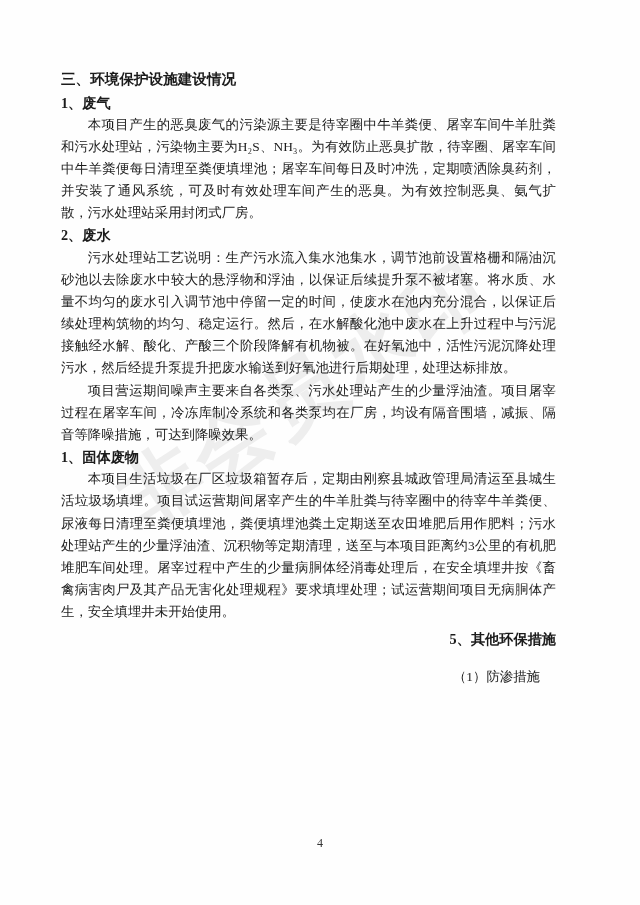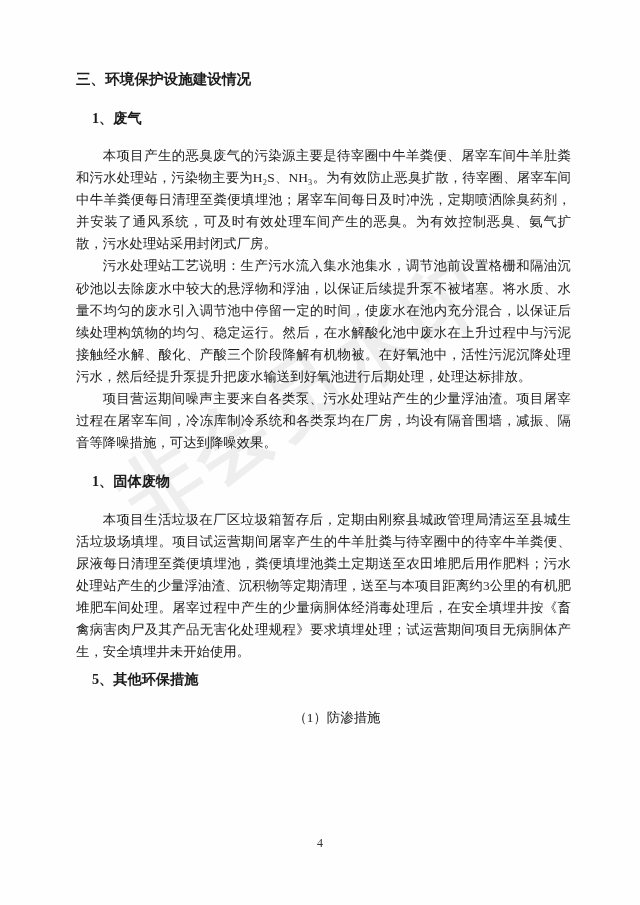--- a/index.html
+++ b/index.html
@@ -25,52 +25,53 @@
     letter-spacing: 4px;
     color: rgba(120, 120, 120, 0.12);
     white-space: nowrap;
     transform: rotate(-33deg);
     transform-origin: left center;
     pointer-events: none;
     user-select: none;
   }
   .content {
     position: absolute;
-    left: 76px;
+    left: 61px;
     top: 68px;
     width: 495px;
     font-size: 13.4px;
     line-height: 22.1px;
     text-align: justify;
   }
   .doc-title {
     font-size: 14.6px;
     font-weight: bold;
     margin: 0 0 1px 0;
     line-height: 22.5px;
     text-align: left;
   }
   .sec-heading {
     font-size: 14.2px;
     font-weight: bold;
-    margin: 16px;
+    margin: 0;
     line-height: 22.5px;
     text-align: left;
   }
   .sec-heading.extra-gap {
     margin-top: 5px;
+    text-align: right;
   }
   .para {
     margin: 0;
     text-indent: 2em;
   }
   .sub-item {
-    margin: 0;
+    margin: 16px;
     text-indent: 2em;
-    text-align: center;
+    text-align: right;
   }
   .page-number {
     position: absolute;
     left: 0;
     right: 0;
     top: 836px;
     text-align: center;
     font-size: 12px;
     color: #333;
   }
@@ -82,20 +83,21 @@
 
   <div class="watermark">非会员水印</div>
 
   <div class="content">
 
     <h1 class="doc-title">三、环境保护设施建设情况</h1>
 
     <h2 class="sec-heading">1、废气</h2>
     <p class="para">本项目产生的恶臭废气的污染源主要是待宰圈中牛羊粪便、屠宰车间牛羊肚粪和污水处理站，污染物主要为H₂S、NH₃。为有效防止恶臭扩散，待宰圈、屠宰车间中牛羊粪便每日清理至粪便填埋池；屠宰车间每日及时冲洗，定期喷洒除臭药剂，并安装了通风系统，可及时有效处理车间产生的恶臭。为有效控制恶臭、氨气扩散，污水处理站采用封闭式厂房。</p>
 
+    <h2 class="sec-heading">2、废水</h2>
     <p class="para">污水处理站工艺说明：生产污水流入集水池集水，调节池前设置格栅和隔油沉砂池以去除废水中较大的悬浮物和浮油，以保证后续提升泵不被堵塞。将水质、水量不均匀的废水引入调节池中停留一定的时间，使废水在池内充分混合，以保证后续处理构筑物的均匀、稳定运行。然后，在水解酸化池中废水在上升过程中与污泥接触经水解、酸化、产酸三个阶段降解有机物被。在好氧池中，活性污泥沉降处理污水，然后经提升泵提升把废水输送到好氧池进行后期处理，处理达标排放。</p>
 
     <p class="para">项目营运期间噪声主要来自各类泵、污水处理站产生的少量浮油渣。项目屠宰过程在屠宰车间，冷冻库制冷系统和各类泵均在厂房，均设有隔音围墙，减振、隔音等降噪措施，可达到降噪效果。</p>
 
     <h2 class="sec-heading">1、固体废物</h2>
     <p class="para">本项目生活垃圾在厂区垃圾箱暂存后，定期由刚察县城政管理局清运至县城生活垃圾场填埋。项目试运营期间屠宰产生的牛羊肚粪与待宰圈中的待宰牛羊粪便、尿液每日清理至粪便填埋池，粪便填埋池粪土定期送至农田堆肥后用作肥料；污水处理站产生的少量浮油渣、沉积物等定期清理，送至与本项目距离约3公里的有机肥堆肥车间处理。屠宰过程中产生的少量病胴体经消毒处理后，在安全填埋井按《畜禽病害肉尸及其产品无害化处理规程》要求填埋处理；试运营期间项目无病胴体产生，安全填埋井未开始使用。</p>
 
     <h2 class="sec-heading extra-gap">5、其他环保措施</h2>
     <p class="sub-item">（1）防渗措施</p>
 

